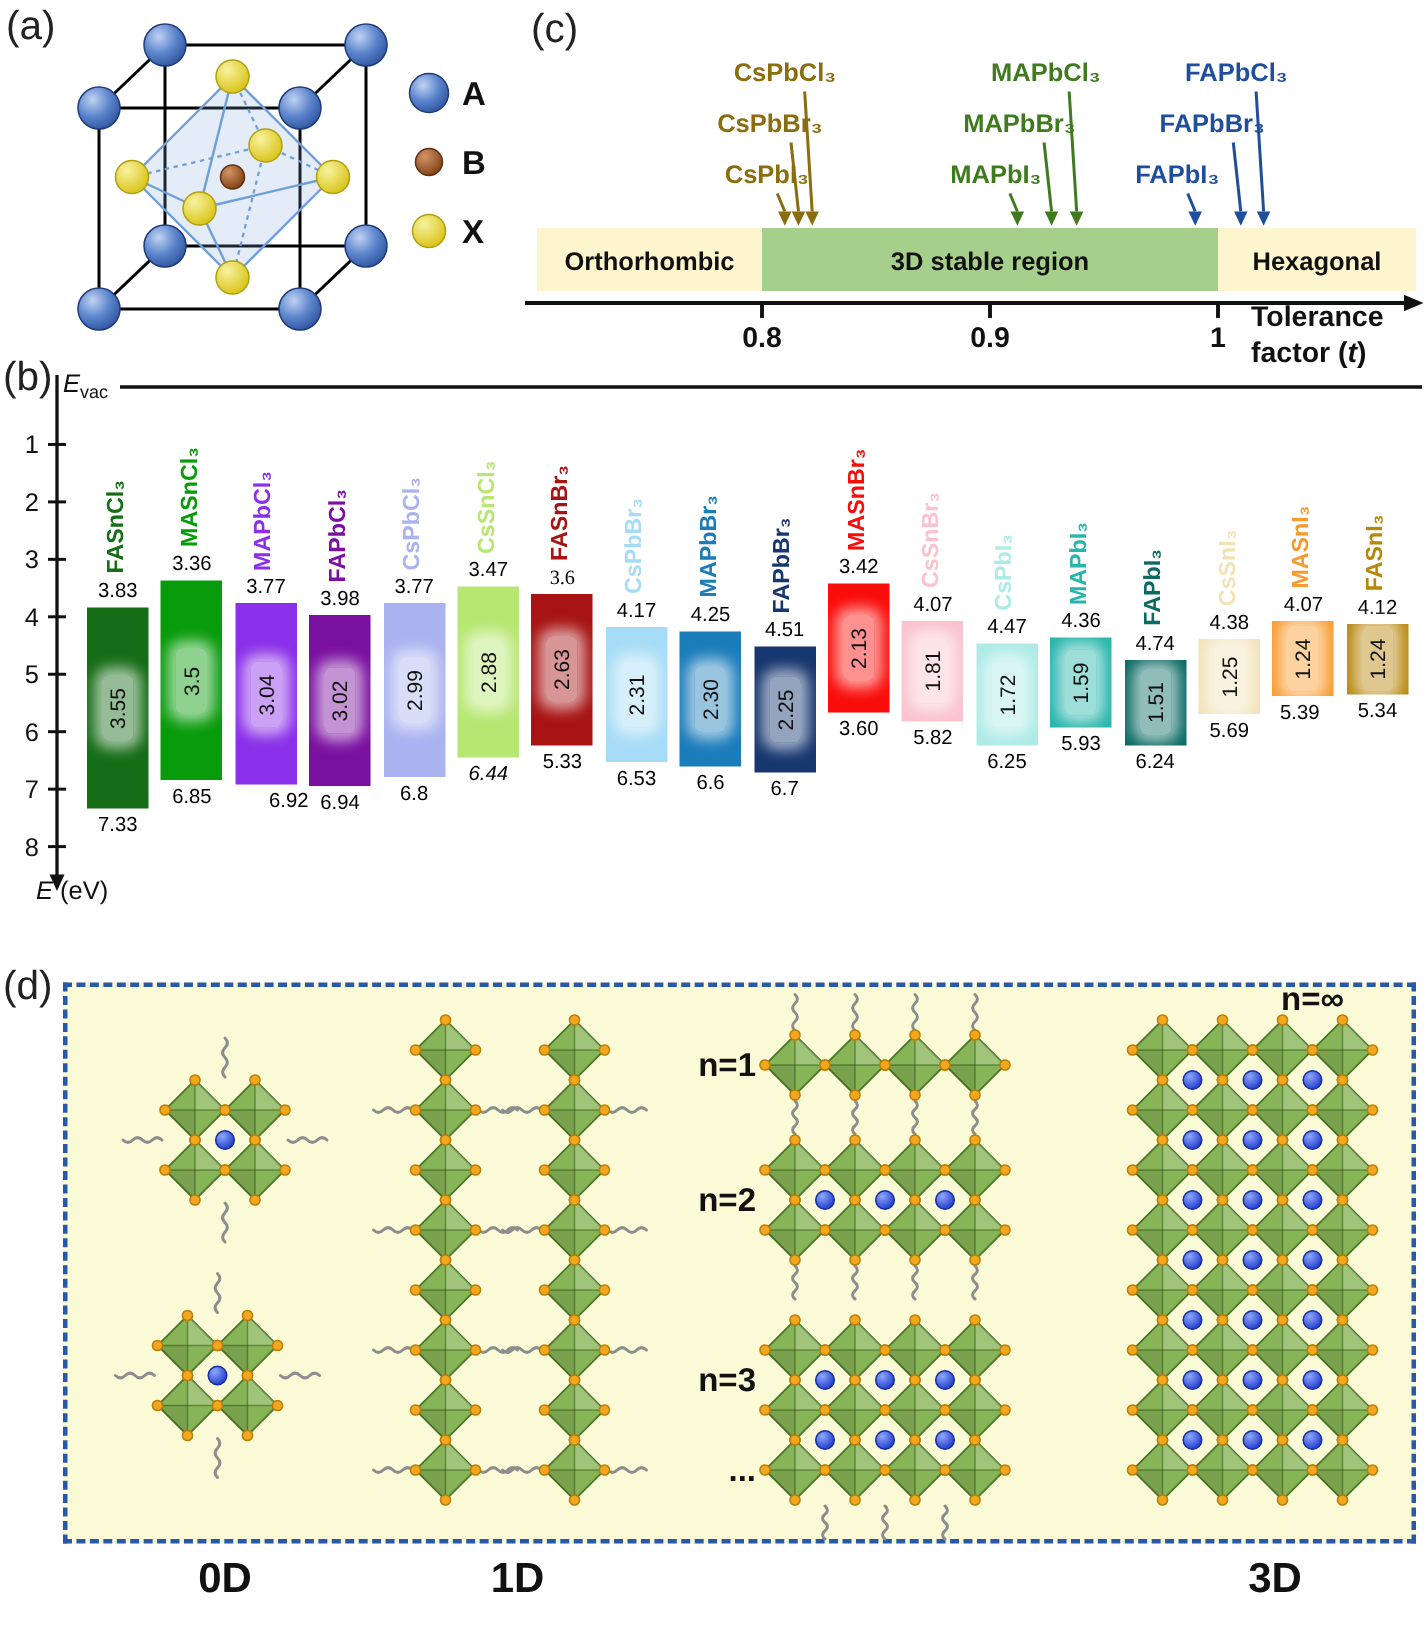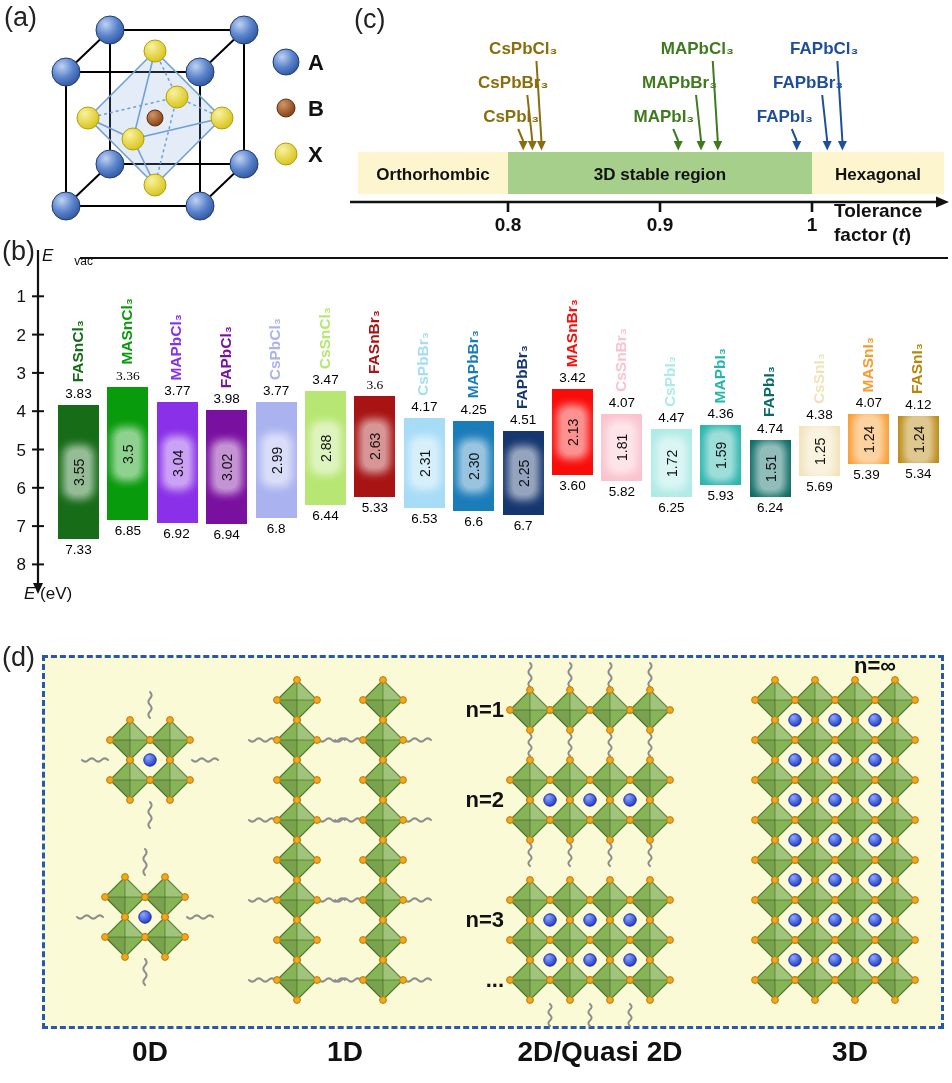--- a/index.html
+++ b/index.html
@@ -3,21 +3,21 @@
 <meta charset="utf-8">
 <style>
   html,body{margin:0;padding:0;background:#fff;}
   .page{position:relative;width:952px;height:1083px;background:#ffffff;
         font-family:"Liberation Sans",sans-serif;color:#111;overflow:hidden;}
   .pl{position:absolute;font-size:27px;color:#222;}
   svg text{font-family:"Liberation Sans",sans-serif;}
   #panel-b{position:absolute;left:0;top:232px;width:952px;height:406px;}
   #pb-svg{position:absolute;left:0;top:0;}
   .evac{position:absolute;left:42px;top:14px;font-size:17px;}
-  .evac sub{font-size:12px;margin-left:21px;}
+  .evac sub{font-size:12px;}
   .eev{position:absolute;left:24px;top:352px;font-size:17px;}
   .bar-label{position:absolute;writing-mode:vertical-rl;transform:rotate(180deg);
              font-weight:bold;font-size:15.5px;white-space:nowrap;line-height:20px;}
   .val{position:absolute;font-size:13.5px;text-align:center;color:#000;}
   .gapv{position:absolute;writing-mode:vertical-rl;transform:rotate(180deg);
         font-size:14px;color:#111;display:flex;align-items:center;justify-content:center;
         background:rgba(255,255,255,0.55);border-radius:5px;
         box-shadow:0 0 9px 5px rgba(255,255,255,0.6);}
   #panel-d{position:absolute;left:0;top:640px;width:952px;height:443px;}
   .dash-box{position:absolute;left:42px;top:15px;width:896px;height:368px;
@@ -178,42 +178,42 @@
     <div class="evac"><i>E</i><sub>vac</sub></div>
     <div class="eev"><i>E</i><span> (eV)</span></div>
     <div id="bands" style="position:absolute;left:0;top:0;width:952px;height:406px;">
         <div style="position: absolute; left: 58px; top: 172.689px; width: 41px; height: 134.05px; background: rgb(22, 108, 23);"></div>
         <div class="bar-label" style="position: absolute; left: 67.5px; bottom: 255.311px; color: rgb(22, 108, 23);">FASnCl₃</div>
         <div class="val" style="position: absolute; left: 52px; top: 153.689px; width: 53px;">3.83</div>
         <div class="val" style="position: absolute; left: 52px; top: 309.739px; width: 53px;">7.33</div>
         <div class="gapv" style="position: absolute; left: 68px; top: 217.714px; width: 21px; height: 44px;">3.55</div>
         <div style="position: absolute; left: 107.4px; top: 154.688px; width: 41px; height: 133.667px; background: rgb(8, 155, 11);"></div>
         <div class="bar-label" style="position: absolute; left: 116.9px; bottom: 273.312px; color: rgb(8, 155, 11);">MASnCl₃</div>
-        <div class="val" style="position: absolute; left: 101.4px; top: 135.688px; width: 53px; font-family: Liberation Serif, serif;">3.36</div>
+        <div class="val" style="position: absolute; left: 101.4px; top: 135.688px; width: 53px;">3.36</div>
         <div class="val" style="position: absolute; left: 101.4px; top: 291.355px; width: 53px;">6.85</div>
         <div class="gapv" style="position: absolute; left: 117.4px; top: 199.521px; width: 21px; height: 44px;">3.5</div>
         <div style="position: absolute; left: 156.8px; top: 170.391px; width: 41px; height: 120.645px; background: rgb(137, 48, 232);"></div>
         <div class="bar-label" style="position: absolute; left: 166.3px; bottom: 257.609px; color: rgb(137, 48, 232);">MAPbCl₃</div>
         <div class="val" style="position: absolute; left: 150.8px; top: 151.391px; width: 53px;">3.77</div>
-        <div class="val" style="position: absolute; left: 150px; top: 294.036px; width: 53px; text-align: center;">6.92</div>
+        <div class="val" style="position: absolute; left: 166px; top: 294.036px; width: 53px; text-align: center;">6.92</div>
         <div class="gapv" style="position: absolute; left: 166.8px; top: 208.713px; width: 21px; height: 44px;">3.04</div>
         <div style="position: absolute; left: 206.2px; top: 178.434px; width: 41px; height: 113.368px; background: rgb(122, 16, 160);"></div>
         <div class="bar-label" style="position: absolute; left: 215.7px; bottom: 249.566px; color: rgb(122, 16, 160);">FAPbCl₃</div>
         <div class="val" style="position: absolute; left: 200.2px; top: 159.434px; width: 53px;">3.98</div>
         <div class="val" style="position: absolute; left: 200.2px; top: 294.802px; width: 53px;">6.94</div>
         <div class="gapv" style="position: absolute; left: 216.2px; top: 213.118px; width: 21px; height: 44px;">3.02</div>
         <div style="position: absolute; left: 255.6px; top: 170.391px; width: 41px; height: 116.049px; background: rgb(170, 179, 240);"></div>
         <div class="bar-label" style="position: absolute; left: 265.1px; bottom: 257.609px; color: rgb(170, 179, 240);">CsPbCl₃</div>
         <div class="val" style="position: absolute; left: 249.6px; top: 151.391px; width: 53px;">3.77</div>
         <div class="val" style="position: absolute; left: 249.6px; top: 289.44px; width: 53px;">6.8</div>
         <div class="gapv" style="position: absolute; left: 265.6px; top: 206.415px; width: 21px; height: 44px;">2.99</div>
         <div style="position: absolute; left: 305px; top: 158.901px; width: 41px; height: 113.751px; background: rgb(183, 231, 114);"></div>
         <div class="bar-label" style="position: absolute; left: 314.5px; bottom: 269.099px; color: rgb(183, 231, 114);">CsSnCl₃</div>
         <div class="val" style="position: absolute; left: 299px; top: 139.901px; width: 53px;">3.47</div>
-        <div class="val" style="position: absolute; left: 299px; top: 275.652px; width: 53px;">6.44</div>
+        <div class="val" style="position: absolute; left: 299px; top: 275.652px; width: 53px; font-style: italic;">6.44</div>
         <div class="gapv" style="position: absolute; left: 315px; top: 193.776px; width: 21px; height: 44px;">2.88</div>
         <div style="position: absolute; left: 354.4px; top: 163.88px; width: 41px; height: 100.729px; background: rgb(168, 20, 20);"></div>
         <div class="bar-label" style="position: absolute; left: 363.9px; bottom: 264.12px; color: rgb(168, 20, 20);">FASnBr₃</div>
         <div class="val" style="position: absolute; left: 348.4px; top: 144.88px; width: 53px; font-family: Liberation Serif, serif;">3.6</div>
         <div class="val" style="position: absolute; left: 348.4px; top: 267.609px; width: 53px;">5.33</div>
         <div class="gapv" style="position: absolute; left: 364.4px; top: 192.244px; width: 21px; height: 44px;">2.63</div>
         <div style="position: absolute; left: 403.8px; top: 185.711px; width: 41px; height: 90.388px; background: rgb(167, 220, 246);"></div>
         <div class="bar-label" style="position: absolute; left: 413.3px; bottom: 242.289px; color: rgb(167, 220, 246);">CsPbBr₃</div>
         <div class="val" style="position: absolute; left: 397.8px; top: 166.711px; width: 53px;">4.17</div>
         <div class="val" style="position: absolute; left: 397.8px; top: 279.099px; width: 53px;">6.53</div>
@@ -1240,17 +1240,16 @@
         <g>
           <text x="462" y="62" fill="#111" font-size="22" font-weight="bold" text-anchor="end">n=1</text>
           <text x="462" y="152" fill="#111" font-size="22" font-weight="bold" text-anchor="end">n=2</text>
           <text x="462" y="272" fill="#111" font-size="22" font-weight="bold" text-anchor="end">n=3</text>
           <text x="462" y="332" fill="#111" font-size="22" font-weight="bold" text-anchor="end">...</text>
           <text x="833" y="18" fill="#111" font-size="22" font-weight="bold" text-anchor="middle">n=∞</text>
         </g>
       </svg>
     <div class="dim-label" style="left:90px;width:120px">0D</div>
     <div class="dim-label" style="left:285px;width:120px">1D</div>
-    <div class="dim-label" style="left:460px;width:280px">2D/Quasi 2D</div>
     <div class="dim-label" style="left:790px;width:120px">3D</div>
   </div>
 
 </div>
 
 </body></html>

